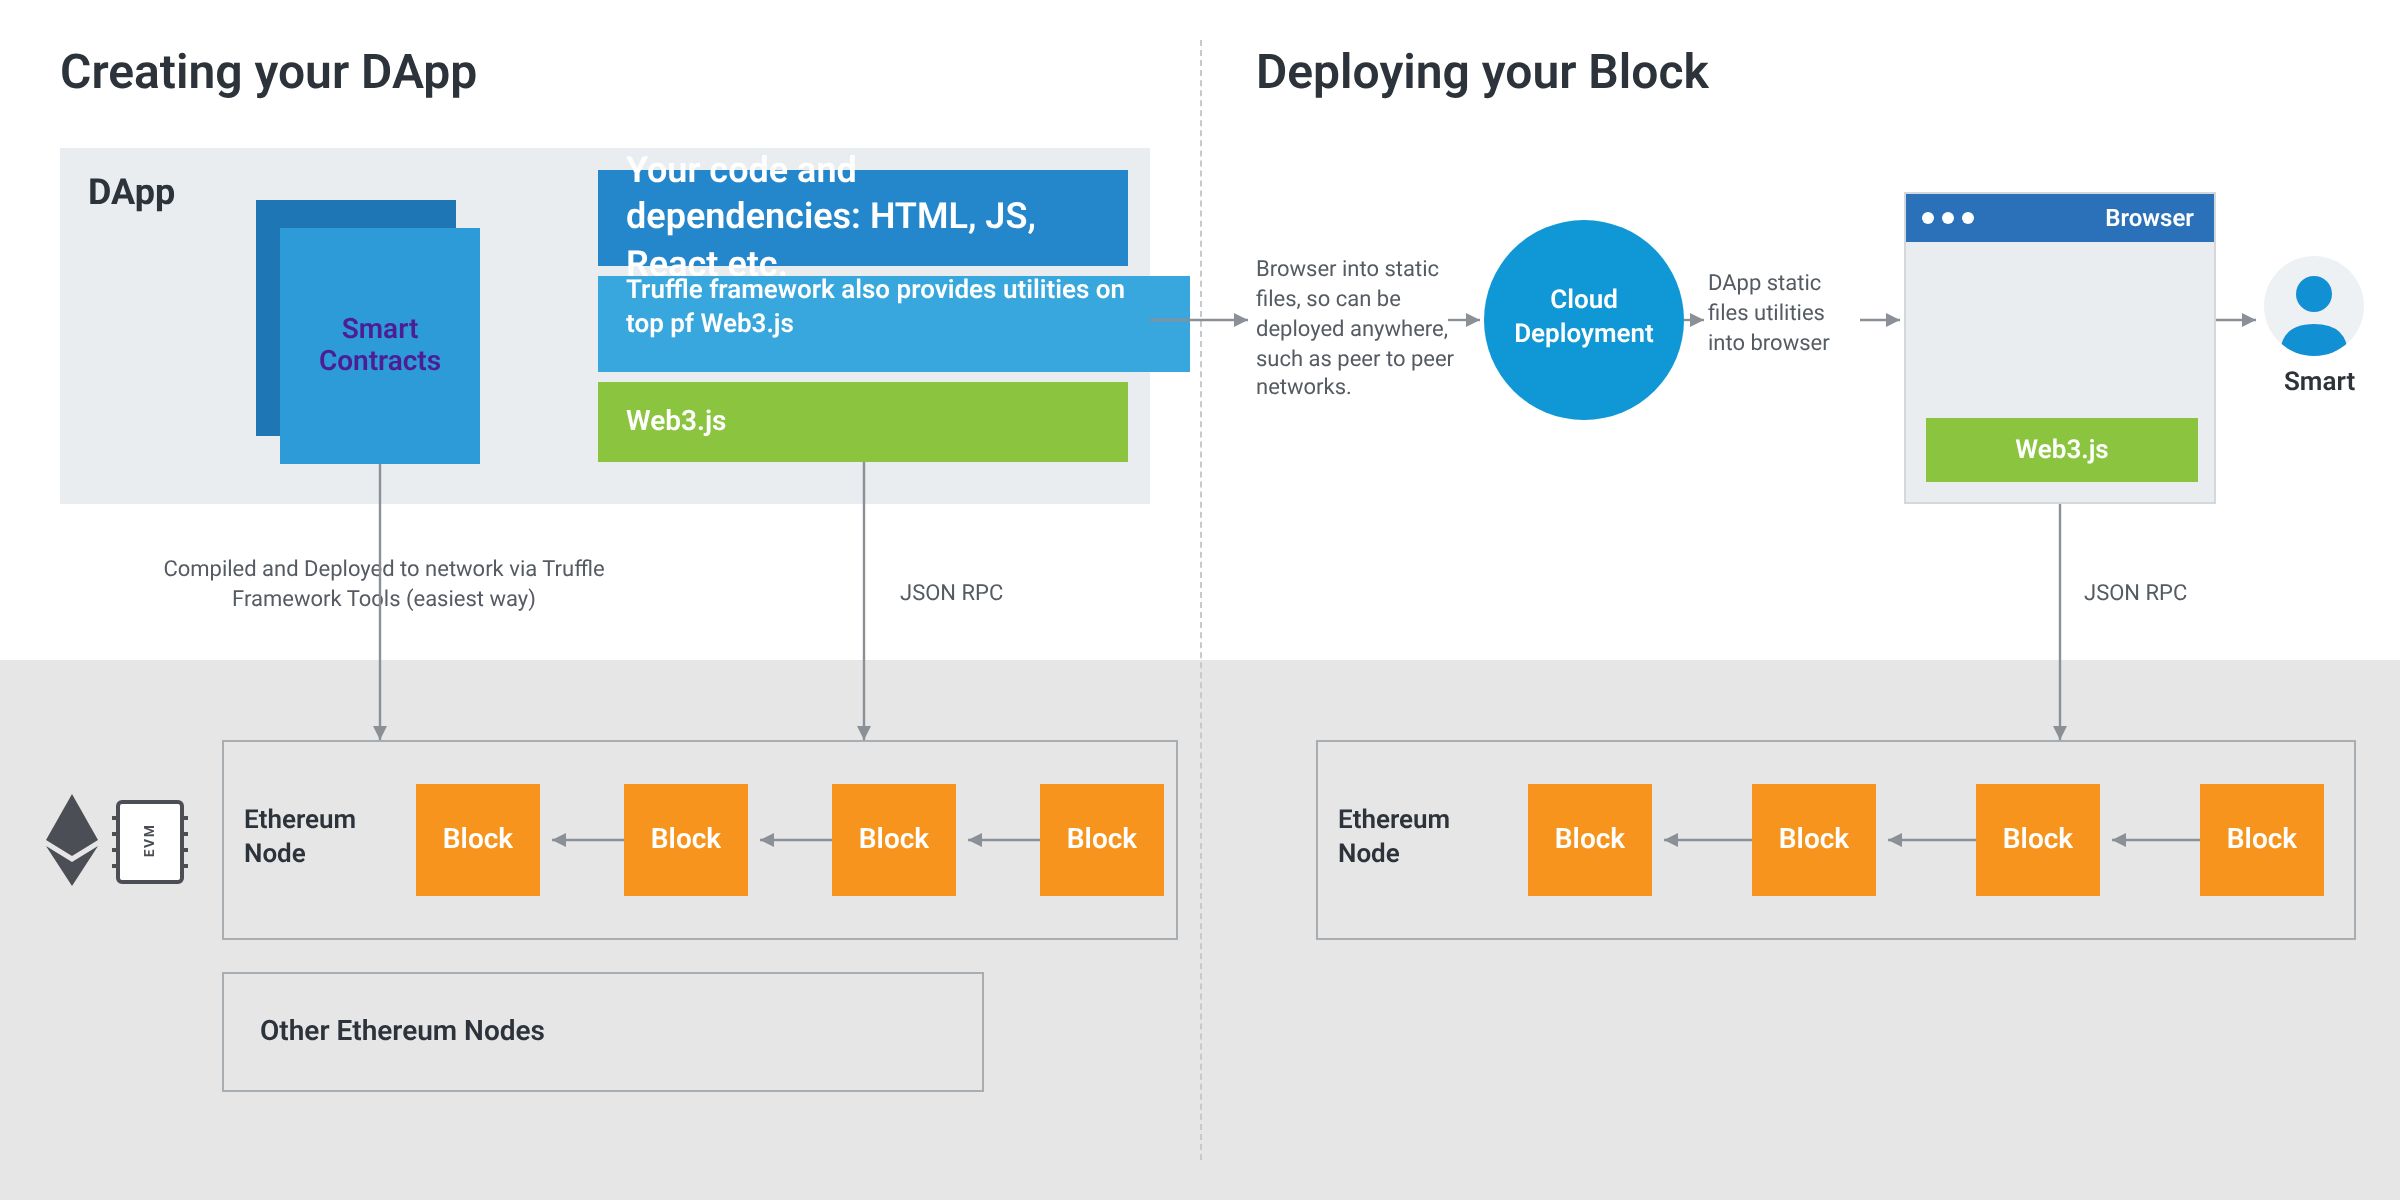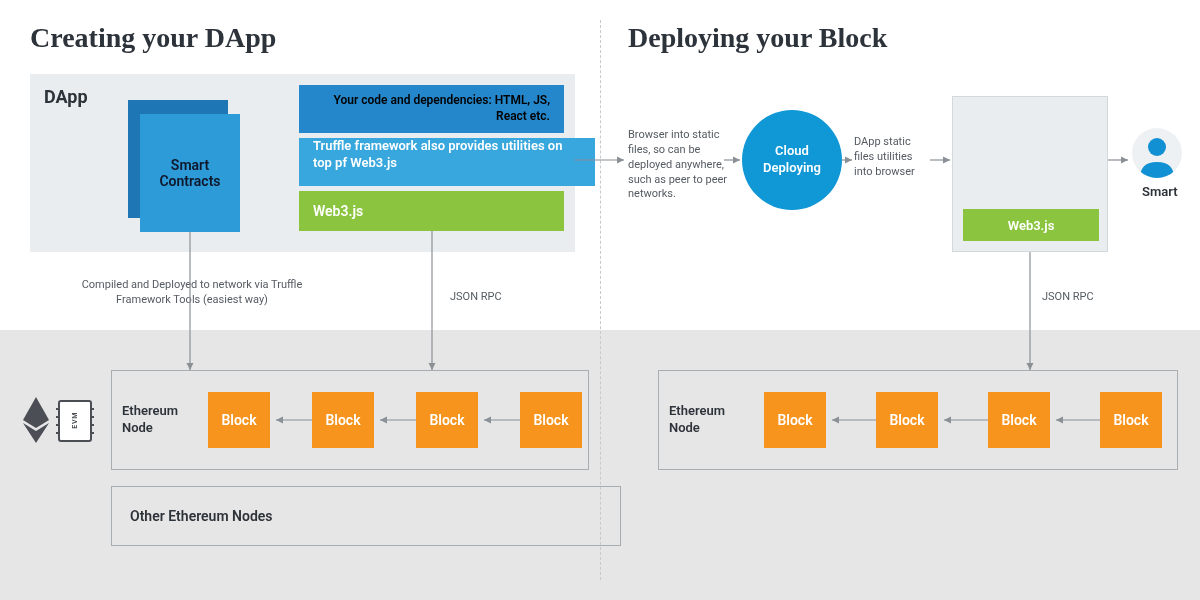--- a/index.html
+++ b/index.html
@@ -1,20 +1,20 @@
 <!DOCTYPE html>
 <html><head>
 <meta charset="utf-8">
 <style>
   * { box-sizing: border-box; margin: 0; padding: 0; }
   body { font-family: -apple-system, BlinkMacSystemFont, "Segoe UI", Roboto, Arial, sans-serif; width: 1200px; height: 600px; position: relative; background: #fff; overflow: hidden; }
-  .heading { font-size: 28px; font-weight: 600; color: #2d333a; font-family: Liberation Serif, serif; }
+  .heading { font-size: 24px; font-weight: 600; color: #2d333a; }
   .subheading { font-size: 18px; font-weight: 700; color: #2d333a; }
   .small-text { font-size: 11px; color: #555b62; line-height: 1.35; }
-  .box-label { font-size: 13px; color: #0f172a; font-weight: 600; }
+  .box-label { font-size: 13px; color: #4c1d95; font-weight: 600; }
   .block { display: flex; align-items: center; justify-content: center; color: #fff; font-weight: 600; font-size: 14px; }
   svg { position: absolute; pointer-events: none; }
 </style>
 </head>
 <body>
 
 <div style="position:absolute; left:0; top:330px; width:1200px; height:270px; background:#e6e6e6;"></div>
 
 <div style="position:absolute; left:600px; top:20px; width:0; height:560px; border-left:1px dashed #c5cace;"></div>
 
@@ -23,21 +23,21 @@
 <div style="position:absolute; left:30px; top:74px; width:545px; height:178px; background:#e9edef;">
   <div class="subheading" style="position:absolute; left:14px; top:12px;text-align:center;">DApp</div>
 </div>
 
 <div style="position:absolute; left:128px; top:100px; width:100px; height:118px; background:#1e77b4;"></div>
 <div style="position:absolute; left:140px; top:114px; width:100px; height:118px; background:#2c9bd8; display:flex; align-items:center; justify-content:center; text-align:center; padding:8px;">
   <span class="box-label" style="font-size:14px; font-weight:600;">Smart Contracts</span>
 </div>
 
 <div style="position:absolute; left:299px; top:85px; width:265px; height:48px; background:#2587cb; display:flex; align-items:center; padding:0 14px;">
-  <span style="color:#000000; font-size:12px; font-weight:600; line-height:1.3;text-align:right;">Your code and dependencies: HTML, JS, React etc.</span>
+  <span style="color:#ffffff; font-size:18px; font-weight:600; line-height:1.3;">Your code and dependencies: HTML, JS, React etc.</span>
 </div>
 <div style="position:absolute; left:299px; top:138px; width:296px; height:48px; background:#38a7dd; display:flex; align-items:flex-start; padding:0 14px;">
   <span style="color:#fff; font-size:13px; font-weight:600; line-height:1.3;">Truffle framework also provides utilities on top pf Web3.js</span>
 </div>
 <div style="position:absolute; left:299px; top:191px; width:265px; height:40px; background:#8bc53f; display:flex; align-items:center; padding:0 14px;">
   <span style="color:#fff; font-size:14px; font-weight:600;">Web3.js</span>
 </div>
 
 <div class="small-text" style="position:absolute; left:72px; top:278px; width:240px; text-align:center;">Compiled and Deployed to network via Truffle Framework Tools (easiest way)</div>
 
@@ -45,21 +45,21 @@
 
 <div style="position:absolute; left:111px; top:370px; width:478px; height:100px; border:1px solid #a8adb2; background:transparent;">
   <div style="position:absolute; left:10px; top:32px; width:70px; font-size:13px; font-weight:600; color:#2d333a; line-height:1.3;">Ethereum Node</div>
 </div>
 
 <div class="block" style="position:absolute; left:208px; top:392px; width:62px; height:56px; background:#f7941d;">Block</div>
 <div class="block" style="position:absolute; left:312px; top:392px; width:62px; height:56px; background:#f7941d;">Block</div>
 <div class="block" style="position:absolute; left:416px; top:392px; width:62px; height:56px; background:#f7941d;">Block</div>
 <div class="block" style="position:absolute; left:520px; top:392px; width:62px; height:56px; background:#f7941d;">Block</div>
 
-<div style="position:absolute; left:111px; top:486px; width:510px; height:60px; border:1px solid #a8adb2; display:flex; align-items:center; padding-left:18px;">
+<div style="position:absolute; left:111px; top:486px; width:381px; height:60px; border:1px solid #a8adb2; display:flex; align-items:center; padding-left:18px;">
   <span style="font-size:14px; font-weight:600; color:#2d333a;">Other Ethereum Nodes</span>
 </div>
 
 <div style="position:absolute; left:20px; top:395px; width:32px; height:50px;">
   <svg width="32" height="50" viewBox="0 0 32 50">
       <polygon points="16,2 29,25 16,33 3,25" fill="#4b4f55"></polygon>
       <polygon points="16,36 29,28 16,48 3,28" fill="#4b4f55"></polygon>
     </svg>
 </div>
 <div style="position:absolute; left:58px; top:400px; width:34px; height:42px; border:2px solid #4b4f55; border-radius:3px; background:#fff; display:flex; align-items:center; justify-content:center;">
@@ -72,26 +72,32 @@
   <div style="position:absolute; right:-4px; top:14px; width:4px; height:2px; background:#4b4f55;"></div>
   <div style="position:absolute; right:-4px; top:22px; width:4px; height:2px; background:#4b4f55;"></div>
   <div style="position:absolute; right:-4px; top:30px; width:4px; height:2px; background:#4b4f55;"></div>
 </div>
 
 <div class="heading" style="position:absolute; left:628px; top:22px;">Deploying your Block</div>
 
 <div class="small-text" style="position:absolute; left:628px; top:128px; width:100px;">Browser into static files, so can be deployed anywhere, such as peer to peer networks.</div>
 
 <div style="position:absolute; left:742px; top:110px; width:100px; height:100px; border-radius:50%; background:#1098d6; display:flex; align-items:center; justify-content:center; text-align:center; padding:8px;">
-  <span style="color:#fff; font-size:13px; font-weight:600; line-height:1.3;">Cloud Deploying</span>
+  <span style="color:#fff; font-size:13px; font-weight:600; line-height:1.3;">Cloud Deployment</span>
 </div>
 
 <div class="small-text" style="position:absolute; left:854px; top:135px; width:78px;">DApp static files utilities into browser</div>
 
 <div style="position:absolute; left:952px; top:96px; width:156px; height:156px; background:#e9edef; border:1px solid #d3d8db;">
+  <div style="position:absolute; left:0; top:0; width:100%; height:24px; background:#2a71b9; display:flex; align-items:center;">
+    <div style="width:6px;height:6px;border-radius:50%;background:#fff;margin-left:8px;"></div>
+    <div style="width:6px;height:6px;border-radius:50%;background:#fff;margin-left:4px;"></div>
+    <div style="width:6px;height:6px;border-radius:50%;background:#fff;margin-left:4px;"></div>
+    <span style="margin-left:auto; margin-right:10px; color:#fff; font-size:12px; font-weight:600;">Browser</span>
+  </div>
   <div style="position:absolute; left:10px; bottom:10px; width:136px; height:32px; background:#8bc53f; display:flex; align-items:center; justify-content:center;">
     <span style="color:#fff; font-size:13px; font-weight:600;">Web3.js</span>
   </div>
 </div>
 
 <div style="position:absolute; left:1132px; top:128px; width:50px; height:50px; border-radius:50%; background:#eef1f3; display:flex; align-items:center; justify-content:center; overflow:hidden;">
   <svg width="50" height="50" viewBox="0 0 50 50">
       <circle cx="25" cy="19" r="9" fill="#1190d4"></circle>
       <path d="M 8 50 Q 8 34 25 34 Q 42 34 42 50 Z" fill="#1190d4"></path>
     </svg>

